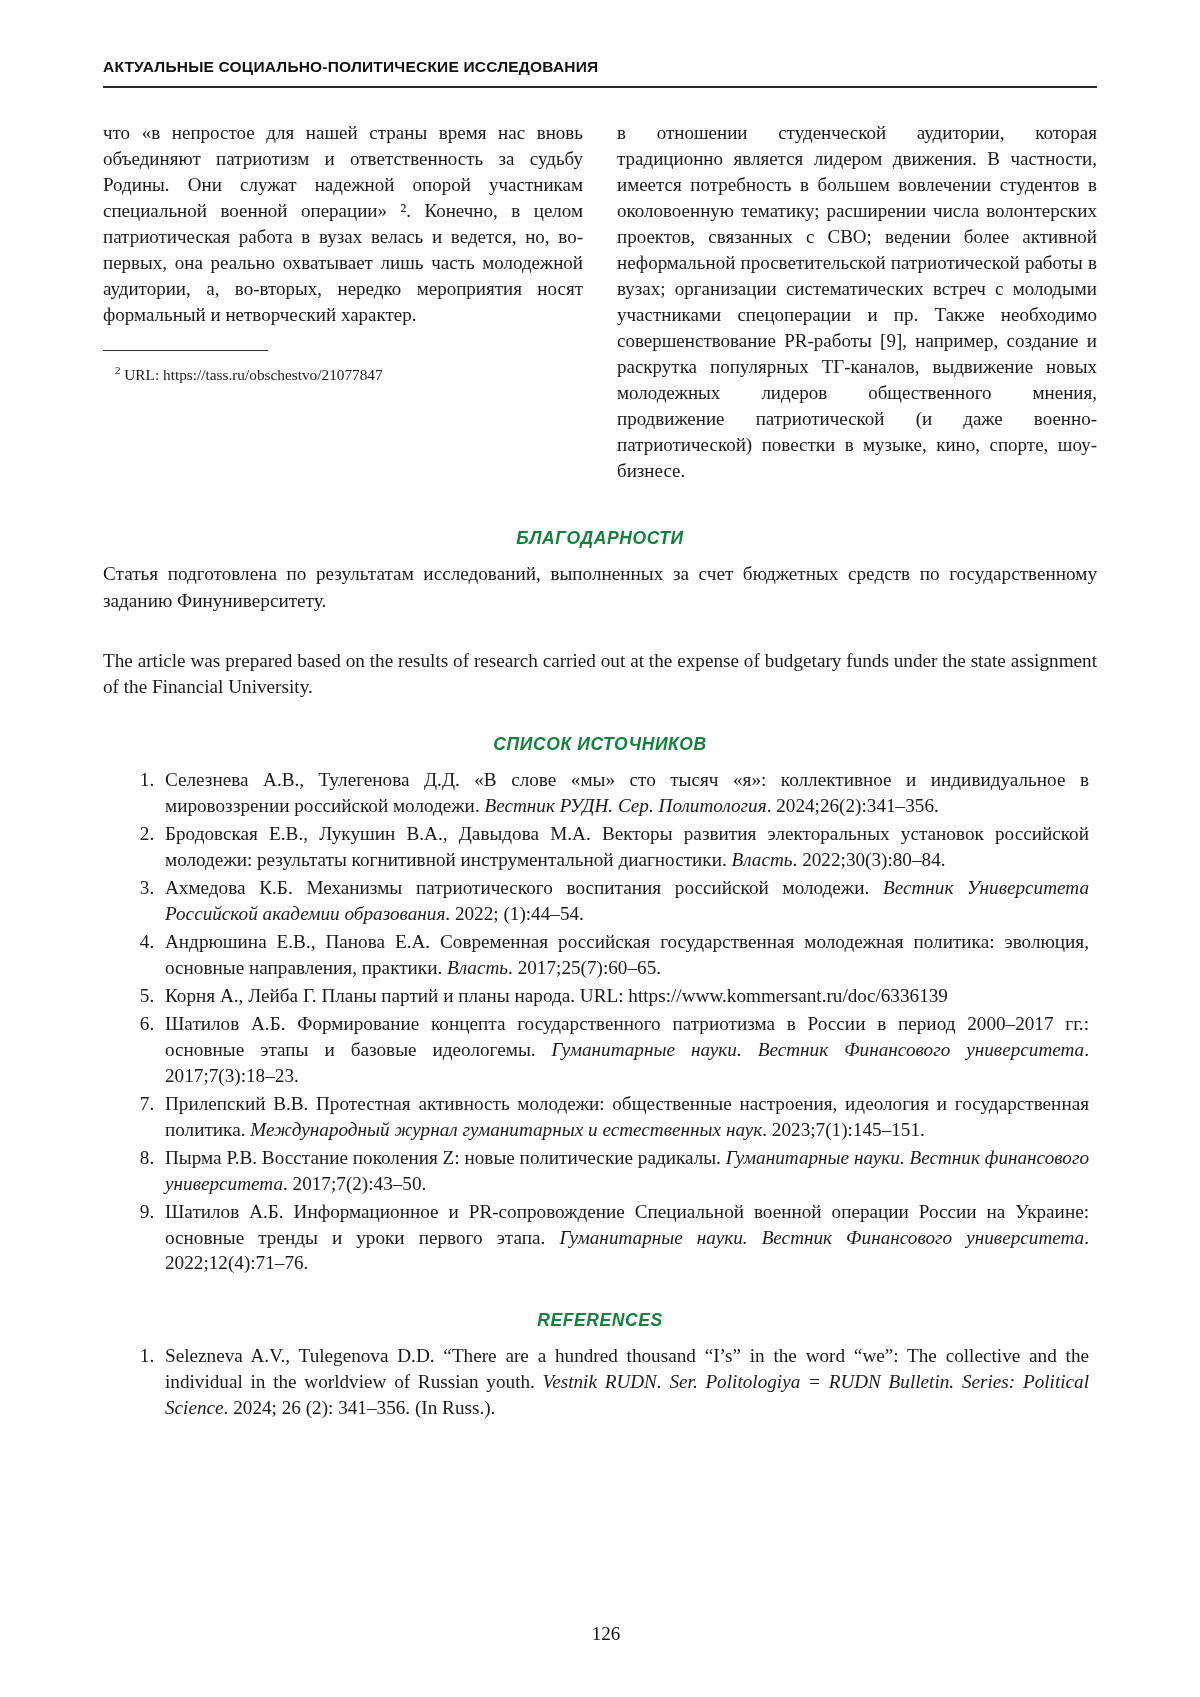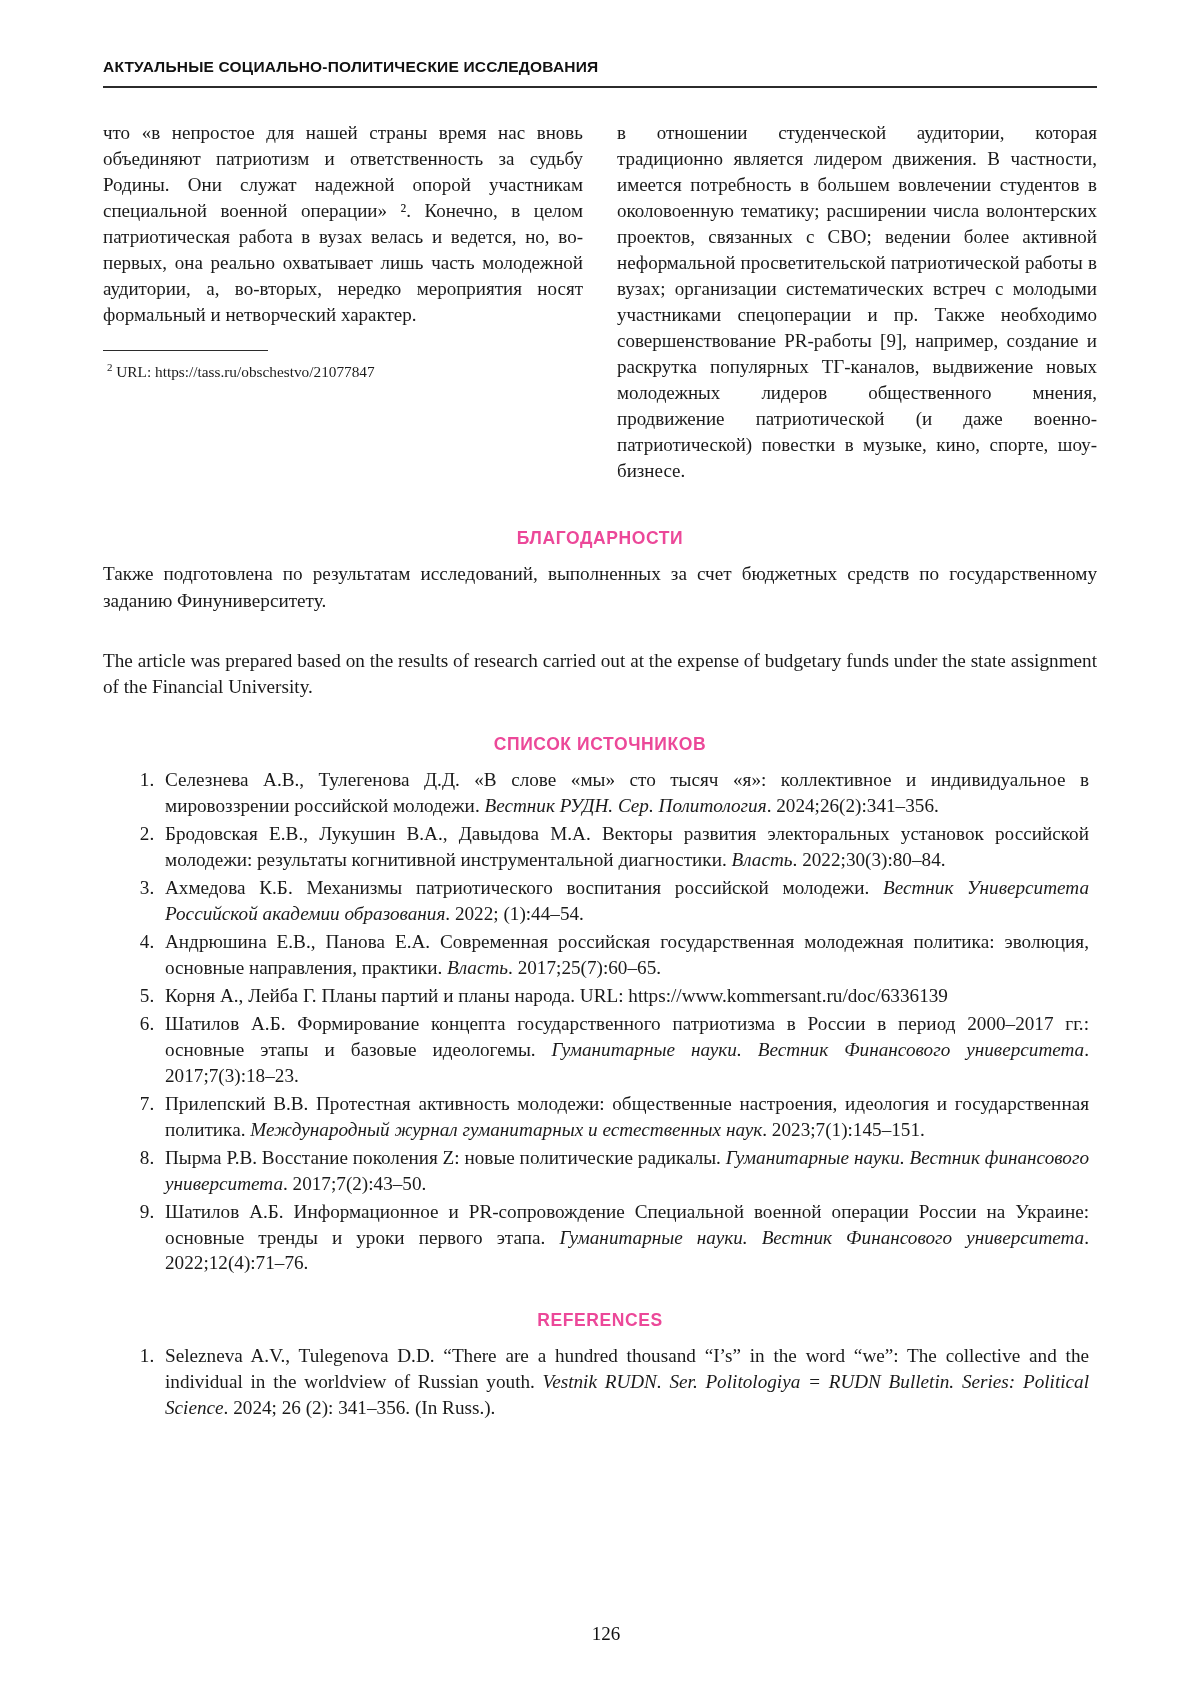--- a/index.html
+++ b/index.html
@@ -59,33 +59,34 @@
   }
   .footnote-rule {
     width: 165px;
     border: 0;
     border-top: 1px solid #2b2b2b;
     margin: 0 0 9px 0;
   }
   .footnote {
     font-size: 15.3px;
     line-height: 1.35;
-    margin: 4px;
+    margin: 12px;
   }
   .footnote sup {
     font-size: 11px;
   }
   .section-title {
     font-family: "Liberation Sans", sans-serif;
     font-weight: bold;
     font-size: 17.5px;
     letter-spacing: 0.6px;
     text-align: center;
     margin: 0 0 12px 0;
-    color: #ec4899;
+    color: #15803d;
+    font-style: italic;
   }
   .block {
     margin-top: 44px;
   }
   .block.tight {
     margin-top: 34px;
   }
   p.full {
     margin: 0;
     font-size: 19.2px;
@@ -130,21 +131,21 @@
         <p class="footnote"><sup>2</sup><span> URL: https://tass.ru/obschestvo/21077847</span></p>
       </div>
     </div>
     <div class="col">
       <p class="body">в отношении студенческой аудитории, которая традиционно является лидером движения. В частности, имеется потребность в большем вовлечении студентов в околовоенную тематику; расширении числа волонтерских проектов, связанных с СВО; ведении более активной неформальной просветительской патриотической работы в вузах; организации систематических встреч с молодыми участниками спецоперации и пр. Также необходимо совершенствование PR-работы [9], например, создание и раскрутка популярных ТГ-каналов, выдвижение новых молодежных лидеров общественного мнения, продвижение патриотической (и даже военно-патриотической) повестки в музыке, кино, спорте, шоу-бизнесе.</p>
     </div>
   </div>
 
   <div class="block">
     <div class="section-title">БЛАГОДАРНОСТИ</div>
-    <p class="full">Также подготовлена по результатам исследований, выполненных за счет бюджетных средств по государственному заданию Финуниверситету.</p>
+    <p class="full">Статья подготовлена по результатам исследований, выполненных за счет бюджетных средств по государственному заданию Финуниверситету.</p>
   </div>
 
   <div class="block tight">
     <p class="full">The article was prepared based on the results of research carried out at the expense of budgetary funds under the state assignment of the Financial University.</p>
   </div>
 
   <div class="block tight">
     <div class="section-title">СПИСОК ИСТОЧНИКОВ</div>
     <ol class="reflist">
         <li>Селезнева А.В., Тулегенова Д.Д. «В слове «мы» сто тысяч «я»: коллективное и индивидуальное в мировоззрении российской молодежи. <i>Вестник РУДН. Сер. Политология</i>. 2024;26(2):341–356.</li>

